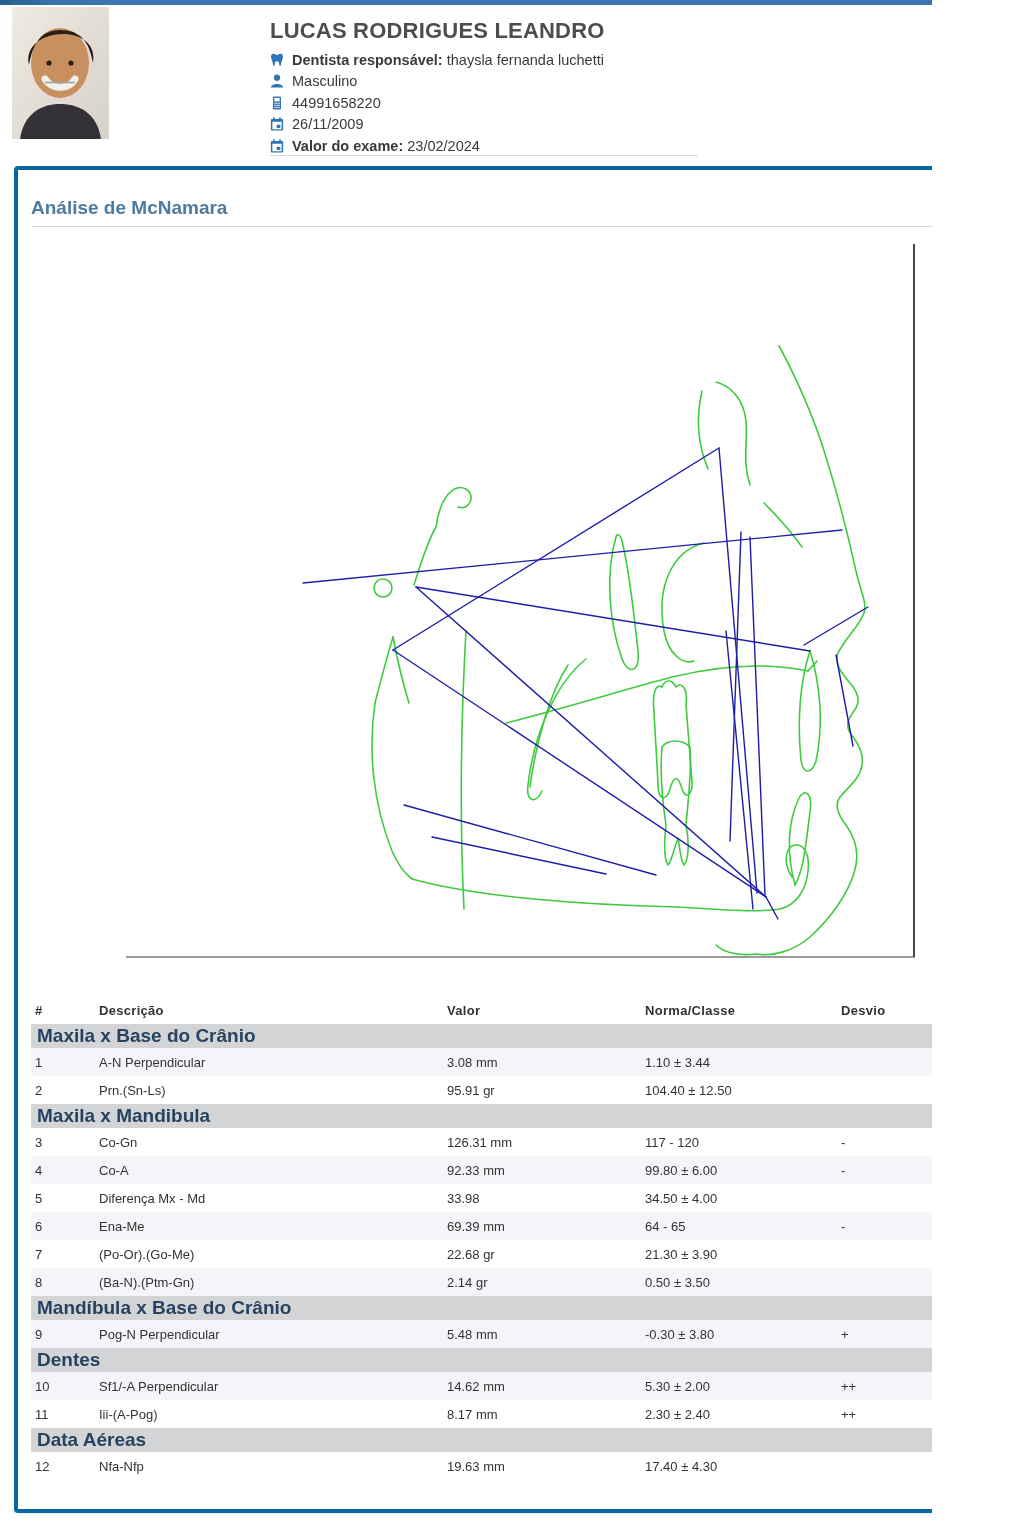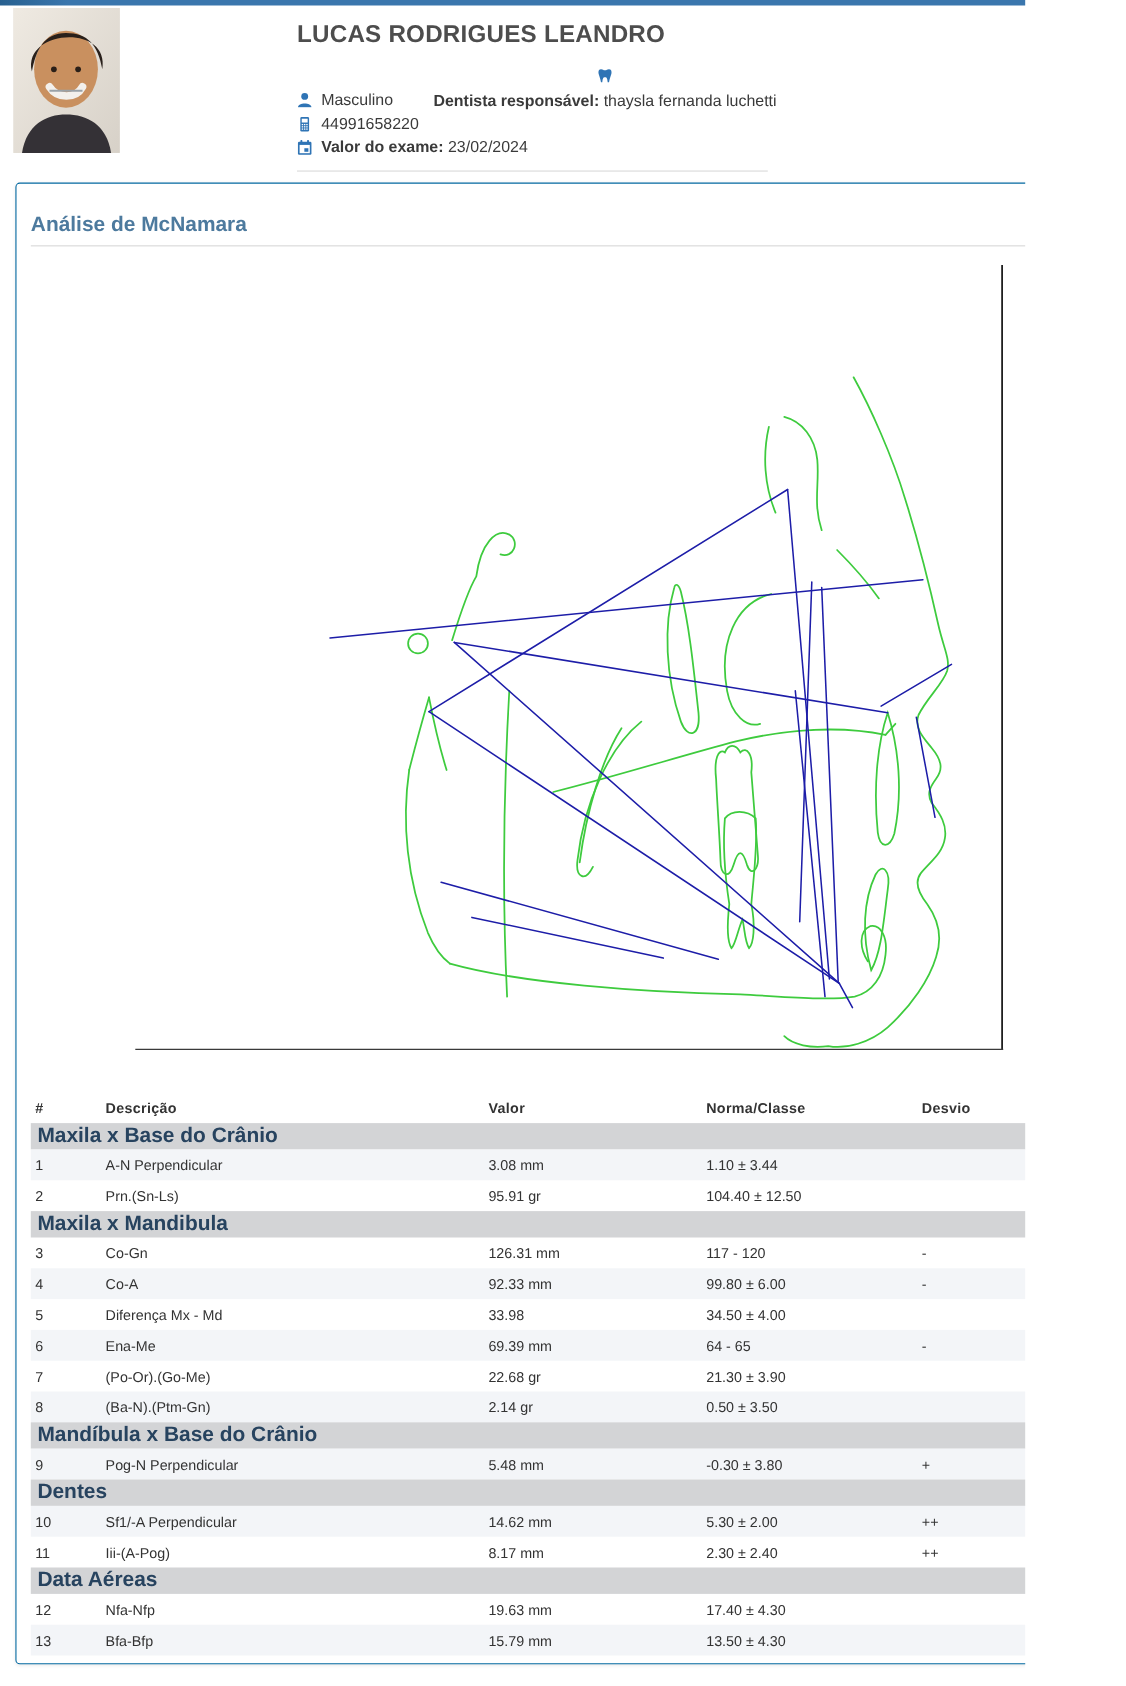--- a/index.html
+++ b/index.html
@@ -17,21 +17,21 @@
   .pname { font-size:22px; font-weight:bold; color:#4d4d4d; letter-spacing:.2px; }
   .info-row { display:flex; align-items:center; gap:8px; margin-top:6.5px; height:15px;
               font-size:14.5px; color:#3a3a3a; }
   .info-row .ic { width:14px; height:14px; flex:0 0 14px; display:flex; align-items:center; justify-content:center; }
   .blabel { font-weight:bold; }
   .hdr-divider { position:absolute; left:270px; top:155px; width:428px; height:1px; background:#d9d9d9; }
   .spinner { position:absolute; left:987px; top:14px; width:18px; height:18px; }
 
   
   .card { position:absolute; left:14px; top:166px; width:996px; height:1347px; background:#fff;
-          border:1px solid #0369a1; border-radius:4px; box-shadow:0 1px 3px rgba(0,0,0,.07); }
+          border:4px solid #0369a1; border-radius:4px; box-shadow:0 1px 3px rgba(0,0,0,.07); }
   .note-icon { position:absolute; right:18px; top:6px; width:14px; height:17px; }
   .card-title { position:absolute; left:13px; top:27px; font-size:19px; font-weight:bold; color:#4d7a9e; }
   .title-rule { position:absolute; left:13px; top:56px; width:970px; height:1px; background:#d8d8d8; }
 
   
   .tracing { position:absolute; left:98px; top:71px; width:800px; height:718px; background:#fff; }
 
   
   .mtable { position:absolute; left:13px; top:832px; width:970px; font-size:13px; }
   .trow { display:grid; grid-template-columns:64px 348px 198px 200px 120px; align-items:center; }
@@ -72,21 +72,21 @@
 
   <div class="spinner">
     <svg width="18" height="18" viewBox="0 0 18 18">
       <path d="M12,4.4 A6.2,6.2 0 0 0 12,13.6" fill="none" stroke="#3a86c8" stroke-width="2.1" stroke-linecap="round"></path>
     </svg>
   </div>
 
   <div class="pheader">
     <div class="pname">LUCAS RODRIGUES LEANDRO</div>
 
-    <div class="info-row" style="margin-top:18px;flex-direction:column;">
+    <div class="info-row" style="margin-top:8px;">
       <span class="ic">
         <svg width="14" height="14" viewBox="0 0 13 13">
             <path fill="#2f74b5" d="M3.2,0.8 C1.3,0.8 0.6,2.6 1.1,4.6 C1.8,7.2 2.6,8.6 3.1,11.9 L4.2,11.9 C4.6,9.4 4.6,7.7 6.5,7.7 C8.4,7.7 8.4,9.4 8.8,11.9 L9.9,11.9 C10.4,8.6 11.2,7.2 11.9,4.6 C12.4,2.6 11.7,0.8 9.8,0.8 C8.1,0.8 8.1,1.8 6.5,1.8 C4.9,1.8 4.9,0.8 3.2,0.8 Z"></path>
           </svg>
       </span>
       <span><span class="blabel">Dentista responsável:</span> <span>thaysla fernanda luchetti</span></span>
     </div>
 
     <div class="info-row">
       <span class="ic">
@@ -112,20 +112,32 @@
               <rect x="7.8" y="8.1" width="1.2" height="1.1"></rect>
               <rect x="4" y="10" width="1.2" height="1.1"></rect>
               <rect x="5.9" y="10" width="1.2" height="1.1"></rect>
               <rect x="7.8" y="10" width="1.2" height="1.1"></rect>
             </g>
           </svg>
       </span>
       <span>44991658220</span>
     </div>
 
+    <div class="info-row">
+      <span class="ic">
+        <svg width="14" height="14" viewBox="0 0 13 13">
+            <rect x="0.8" y="1.8" width="11.4" height="10.8" rx="1" fill="#2f74b5"></rect>
+            <rect x="2.9" y="0.2" width="1.6" height="3" rx="0.6" fill="#2f74b5"></rect>
+            <rect x="8.5" y="0.2" width="1.6" height="3" rx="0.6" fill="#2f74b5"></rect>
+            <rect x="2.2" y="4.4" width="8.6" height="7" fill="#fff"></rect>
+            <rect x="6.2" y="7.2" width="3.4" height="3" fill="#2f74b5"></rect>
+          </svg>
+      </span>
+      <span>26/11/2009</span>
+    </div>
 
     <div class="info-row">
       <span class="ic">
         <svg width="14" height="14" viewBox="0 0 13 13">
             <rect x="0.8" y="1.8" width="11.4" height="10.8" rx="1" fill="#2f74b5"></rect>
             <rect x="2.9" y="0.2" width="1.6" height="3" rx="0.6" fill="#2f74b5"></rect>
             <rect x="8.5" y="0.2" width="1.6" height="3" rx="0.6" fill="#2f74b5"></rect>
             <rect x="2.2" y="4.4" width="8.6" height="7" fill="#fff"></rect>
             <rect x="6.2" y="7.2" width="3.4" height="3" fill="#2f74b5"></rect>
           </svg>
@@ -306,24 +318,17 @@
             <div>++</div>
           </div>
           <div class="sec-row">Data Aéreas</div>
           <div class="trow data-row">
             <div>12</div>
             <div>Nfa-Nfp</div>
             <div>19.63 mm</div>
             <div>17.40 ± 4.30</div>
             <div></div>
           </div>
-          <div class="trow data-row even">
-            <div>13</div>
-            <div>Bfa-Bfp</div>
-            <div>15.79 mm</div>
-            <div>13.50 ± 4.30</div>
-            <div></div>
-          </div>
         </div>
     </div>
 
   </div>
 </div>
 
 </body></html>

